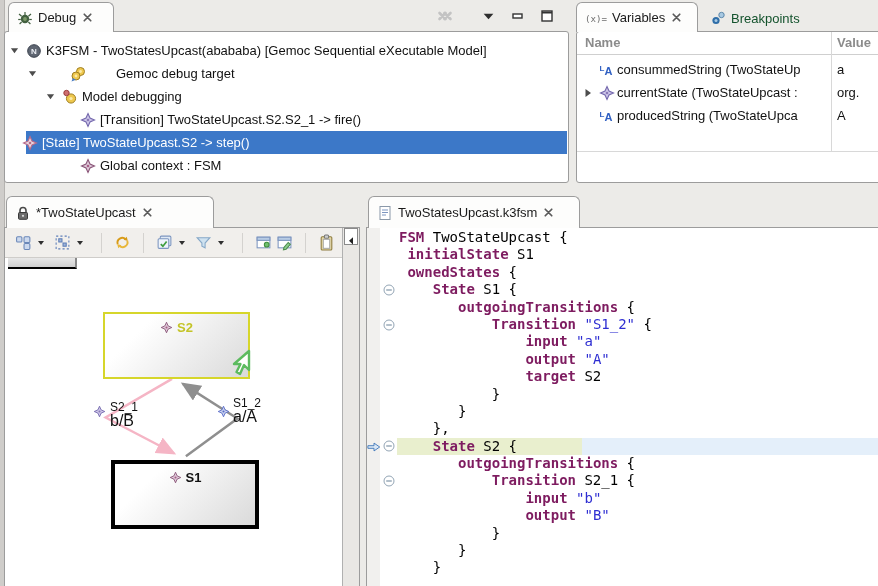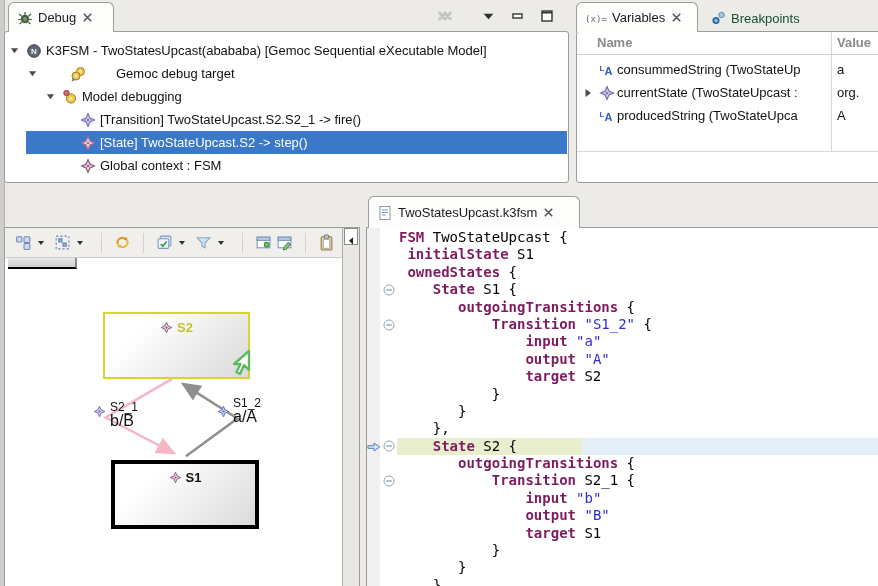--- a/index.html
+++ b/index.html
@@ -170,21 +170,21 @@
           <div class="tree-row" style="padding-left: 58px;">
             <span class="exp"></span>
             <span class="ricon">
               <svg viewBox="0 0 16 16">
                 <path d="M8 1.5 L10 6 L14.5 8 L10 10 L8 14.5 L6 10 L1.5 8 L6 6 Z" fill="#cdc6e8" stroke="#7468ad" stroke-width="1.1"></path>
                 <circle cx="8" cy="8" r="1.3" fill="#8a7ab8"></circle>
               </svg>
             </span>
             <span class="lbl">[Transition] TwoStateUpcast.S2.S2_1 -&gt; fire()</span>
           </div>
-          <div class="tree-row selected" style="padding-left: 58px;">
+          <div class="tree-row selected" style="">
             <span class="exp"></span>
             <span class="ricon">
               <svg viewBox="0 0 16 16">
                 <path d="M8 1.5 L10 6 L14.5 8 L10 10 L8 14.5 L6 10 L1.5 8 L6 6 Z" fill="#e8d6de" stroke="#b66a8a" stroke-width="1.1"></path>
                 <circle cx="8" cy="8" r="1.3" fill="#b66a8a"></circle>
               </svg>
             </span>
             <span class="lbl">[State] TwoStateUpcast.S2 -&gt; step()</span>
           </div>
           <div class="tree-row" style="padding-left: 58px;">
@@ -220,21 +220,21 @@
           <svg viewBox="0 0 16 16">
             <circle cx="6" cy="10.5" r="3.6" fill="#2f6ea8"></circle>
             <circle cx="6" cy="10.5" r="1.5" fill="#a8c9e2"></circle>
             <circle cx="11.5" cy="5" r="2.7" fill="#a8c9e2" stroke="#5d88ab"></circle>
           </svg>
         </span>
       <span class="tlbl">Breakpoints</span>
     </div>
     <div class="panel-body" style="top:29px;">
       <div class="vhdr">
-        <span style="position:absolute;left:20px;top:3px;">Name</span>
+        <span style="position:absolute;left:8px;top:3px;">Name</span>
         <span style="position:absolute;left:260px;top:3px;">Value</span>
       </div>
       <div style="position:absolute;left:254px;top:0;height:119px;border-left:1px solid #d8d8d8;"></div>
       <div style="position:absolute;left:0;right:0;top:119px;border-top:1px solid #d8d8d8;"></div>
       <div id="vars-rows" style="position:absolute;top:26px;left:0;right:0;">
           <div class="vrow">
             <span class="ricon">
               <svg viewBox="0 0 16 16">
                 <text x="0.5" y="9" font-size="8" font-weight="bold" fill="#2f5fc2" font-family="sans-serif">L</text>
                 <text x="5.5" y="13" font-size="11" font-weight="bold" fill="#2f5fc2" font-family="sans-serif">A</text>
@@ -266,20 +266,35 @@
               </svg>
             </span>
             <span class="nm">producedString (TwoStateUpca</span>
             <span class="vl">A</span>
           </div>
         </div>
     </div>
   </div>
 
   <div class="panel" style="left:4px;top:196px;width:356px;height:395px;">
+    <div class="tab" style="left:2px;top:0;width:208px;height:32px;">
+      <span class="ticon">
+          <svg viewBox="0 0 16 16">
+            <path d="M5 8 V5.5 a3 3 0 0 1 6 0 V8" fill="none" stroke="#4a4a4a" stroke-width="1.6"></path>
+            <rect x="3.5" y="7.5" width="9" height="6.8" rx="1" fill="#6b6b6b" stroke="#3a3a3a"></rect>
+            <circle cx="8" cy="10.8" r="1.1" fill="#ddd"></circle>
+          </svg>
+        </span>
+      <span class="tlbl">*TwoStateUpcast</span>
+      <span class="tclose">
+          <svg viewBox="0 0 16 16">
+            <path d="M4 4 L12 12 M12 4 L4 12" stroke="#5a5a5a" stroke-width="2.1" stroke-linecap="round"></path>
+          </svg>
+        </span>
+    </div>
     <div class="panel-body" style="top:31px;border-radius:0;">
       <div id="diag-toolbar" style="position:absolute;left:0;right:16px;top:0;height:29px;background:#f1efec;border-bottom:1px solid #cfcdca;">
         <div class="dtb">
             <span class="ic">
               <svg viewBox="0 0 16 16">
                 <rect x="1.5" y="2.5" width="5" height="5" rx="1" fill="#ccd9ee" stroke="#6a87b8"></rect>
                 <rect x="8.5" y="2.5" width="5.5" height="5.5" rx="1" fill="#ccd9ee" stroke="#6a87b8"></rect>
                 <rect x="8.5" y="9" width="5.5" height="5.5" rx="1" fill="#ccd9ee" stroke="#6a87b8"></rect>
               </svg>
             </span>
@@ -477,21 +492,20 @@
           <div class="code-line"><span class="pl">               </span><span class="kw">output</span><span class="pl"> </span><span class="str">"A"</span></div>
           <div class="code-line"><span class="pl">               </span><span class="kw">target</span><span class="pl"> S2</span></div>
           <div class="code-line"><span class="pl">           }</span></div>
           <div class="code-line"><span class="pl">       }</span></div>
           <div class="code-line"><span class="pl">    },</span></div>
           <div class="code-line"><div class="hl-green"></div><div class="hl-blue"></div><span class="pl">    </span><span class="kw">State</span><span class="pl"> S2 {</span></div>
           <div class="code-line"><span class="pl">       </span><span class="kw">outgoingTransitions</span><span class="pl"> {</span></div>
           <div class="code-line"><span class="pl">           </span><span class="kw">Transition</span><span class="pl"> S2_1 {</span></div>
           <div class="code-line"><span class="pl">               </span><span class="kw">input</span><span class="pl"> </span><span class="str">"b"</span></div>
           <div class="code-line"><span class="pl">               </span><span class="kw">output</span><span class="pl"> </span><span class="str">"B"</span></div>
-          <div class="code-line"><span class="pl">               </span><span class="kw">target</span><span class="pl"> S1</span></div>
           <div class="code-line"><span class="pl">           }</span></div>
           <div class="code-line"><span class="pl">       }</span></div>
           <div class="code-line"><span class="pl">    }</span></div>
         </div>
     </div>
   </div>
 
 </div>
 
 </body></html>

